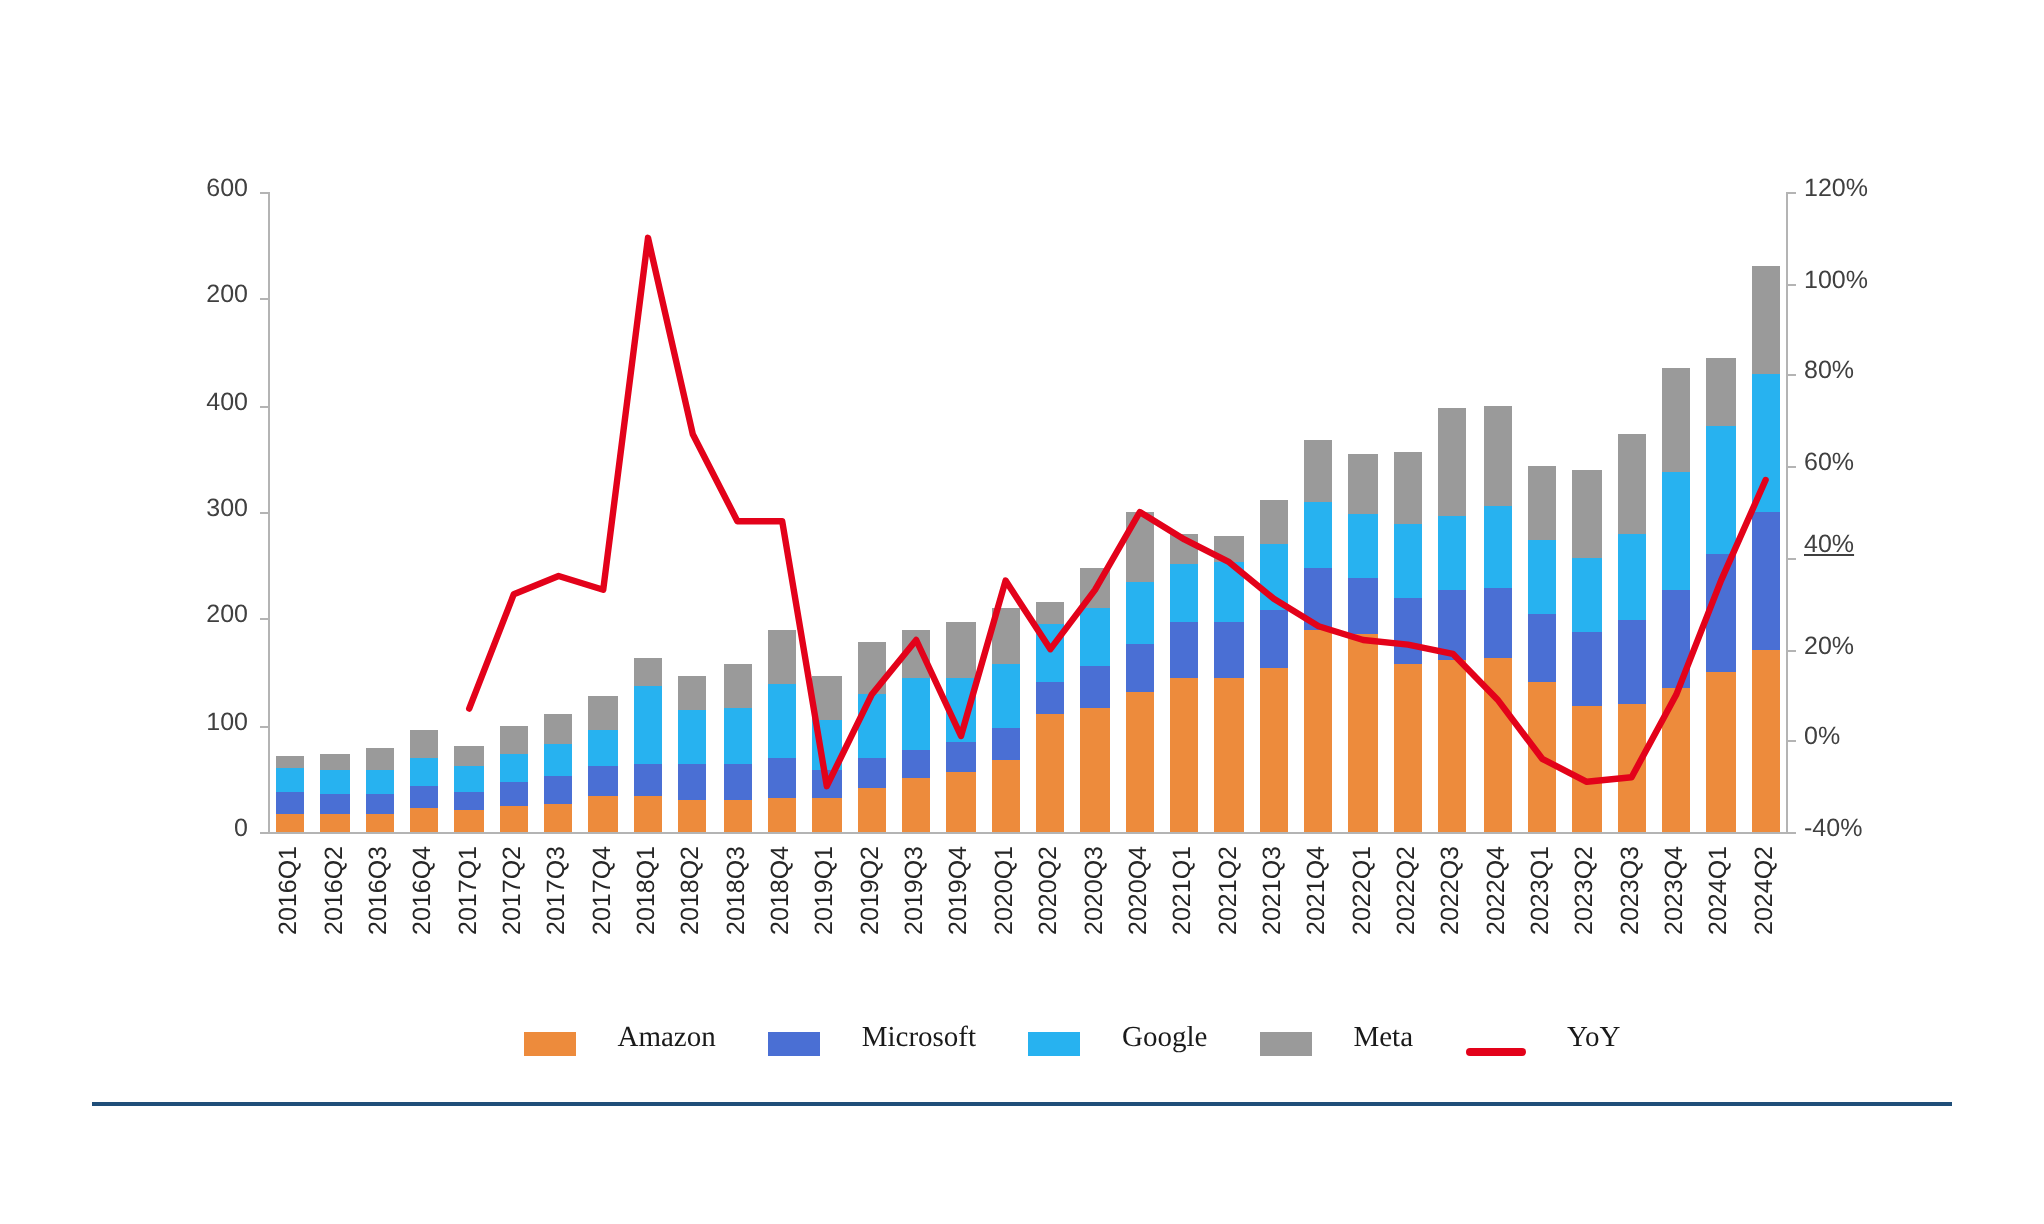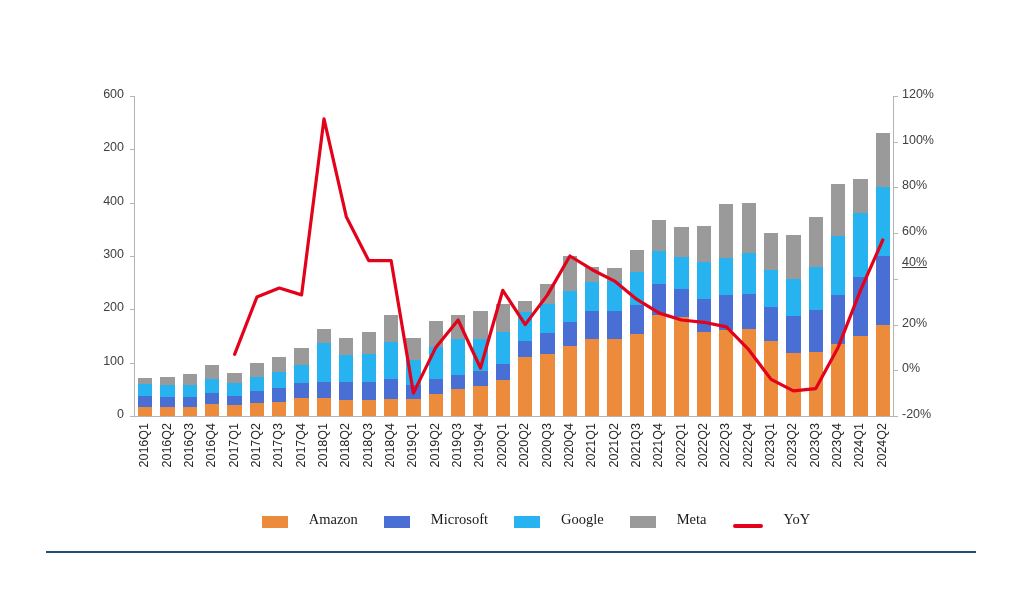--- a/index.html
+++ b/index.html
@@ -176,27 +176,27 @@
         <div class="tick-label ytick-left" style="left: -56px; top: 204.333px;">200</div>
         <div class="tickmark" style="left: -4px; top: 213.333px;"></div>
         <div class="tick-label ytick-left" style="left: -56px; top: 151px;">300</div>
         <div class="tickmark" style="left: -4px; top: 160px;"></div>
         <div class="tick-label ytick-left" style="left: -56px; top: 97.6667px;">400</div>
         <div class="tickmark" style="left: -4px; top: 106.667px;"></div>
         <div class="tick-label ytick-left" style="left: -56px; top: 44.3333px;">200</div>
         <div class="tickmark" style="left: -4px; top: 53.3333px;"></div>
         <div class="tick-label ytick-left" style="left: -56px; top: -9px;">600</div>
         <div class="tickmark" style="left: -4px; top: 0px;"></div>
-        <div class="tick-label ytick-right" style="left: 768px; top: 311px;">-20%</div>
+        <div class="tick-label ytick-right" style="left: 768px; top: 311px;">-40%</div>
         <div class="tickmark" style="left: 760px; top: 320px;"></div>
         <div class="tick-label ytick-right" style="left: 768px; top: 265.286px;">0%</div>
         <div class="tickmark" style="left: 760px; top: 274.286px;"></div>
         <div class="tick-label ytick-right" style="left: 768px; top: 219.571px;">20%</div>
         <div class="tickmark" style="left: 760px; top: 228.571px;"></div>
-        <div class="tick-label ytick-right" style="left: 768px; top: 159px; text-decoration: underline;">40%</div>
+        <div class="tick-label ytick-right" style="left: 768px; top: 169px; text-decoration: underline;">40%</div>
         <div class="tickmark" style="left: 760px; top: 182.857px;"></div>
         <div class="tick-label ytick-right" style="left: 768px; top: 128.143px;">60%</div>
         <div class="tickmark" style="left: 760px; top: 137.143px;"></div>
         <div class="tick-label ytick-right" style="left: 768px; top: 82.4286px;">80%</div>
         <div class="tickmark" style="left: 760px; top: 91.4286px;"></div>
         <div class="tick-label ytick-right" style="left: 768px; top: 36.7143px;">100%</div>
         <div class="tickmark" style="left: 760px; top: 45.7143px;"></div>
         <div class="tick-label ytick-right" style="left: 768px; top: -9px;">120%</div>
         <div class="tickmark" style="left: 760px; top: 0px;"></div>
         <div class="bar-col" style="left: 4.02353px; width: 14.3059px; height: 320px;">

